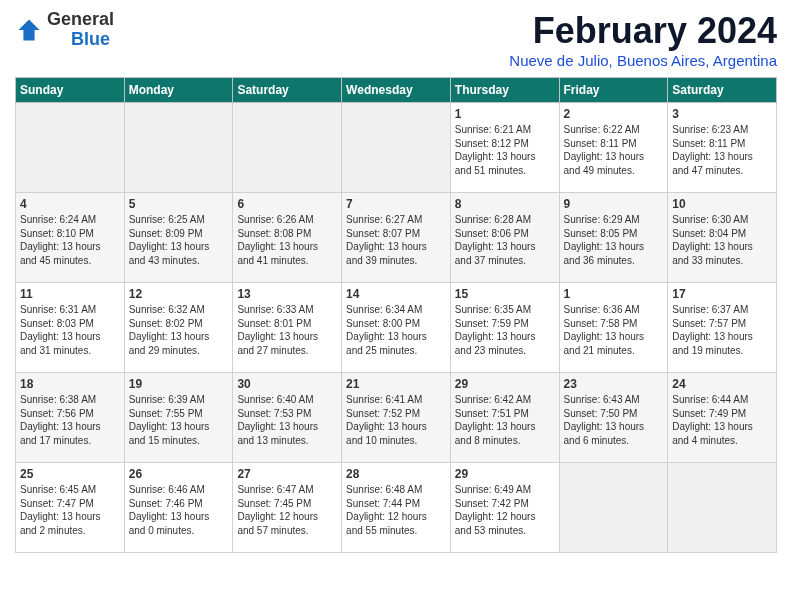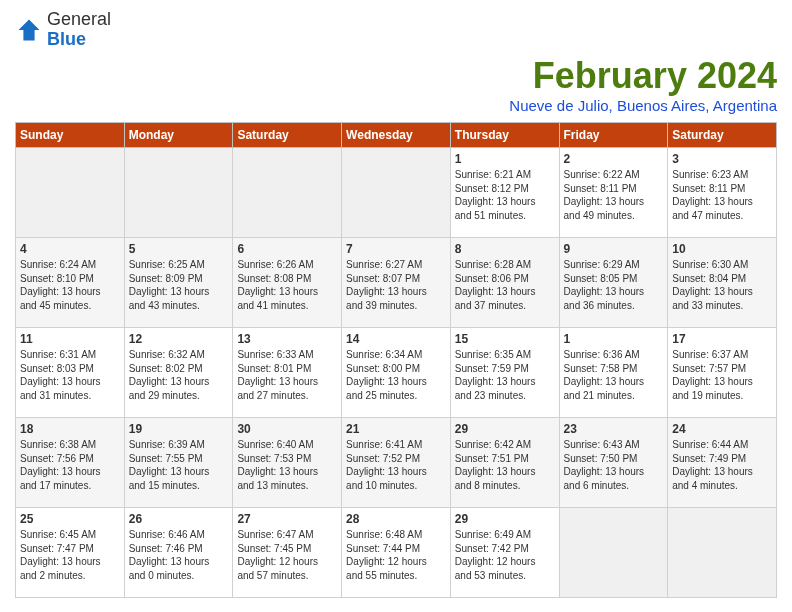--- a/index.html
+++ b/index.html
@@ -21,53 +21,53 @@
       align-items: center;
       gap: 4px;
     }
     .logo-text {
       display: flex;
       flex-direction: column;
       line-height: 1.1;
     }
     .logo-general {
       font-size: 18px;
-      font-weight: normal;
+      font-weight: bold;
       color: #333;
     }
     .logo-blue {
       font-size: 18px;
       font-weight: bold;
       color: #1a6fc4;
+      margin-left: 24px;
     }
     .logo-icon {
       width: 28px;
       height: 28px;
     }
     .title-area {
       text-align: right;
     }
     .month-title {
       font-size: 36px;
       font-weight: bold;
-      color: #4d7c0f;
-      margin-top: 45px;
+      color: #0f172a;
     }
     .subtitle {
       font-size: 15px;
       color: #1d4ed8;
       font-weight: normal;
     }
     table {
       width: 100%;
       border-collapse: collapse;
       table-layout: fixed;
     }
     thead tr {
-      background: #c2410c;
+      background: #0f766e;
     }
     thead th {
       color: #fff;
       font-size: 12px;
       font-weight: bold;
       padding: 5px 4px;
       text-align: left;
       border: 1px solid #c0c0c0;
     }
     tbody tr {

